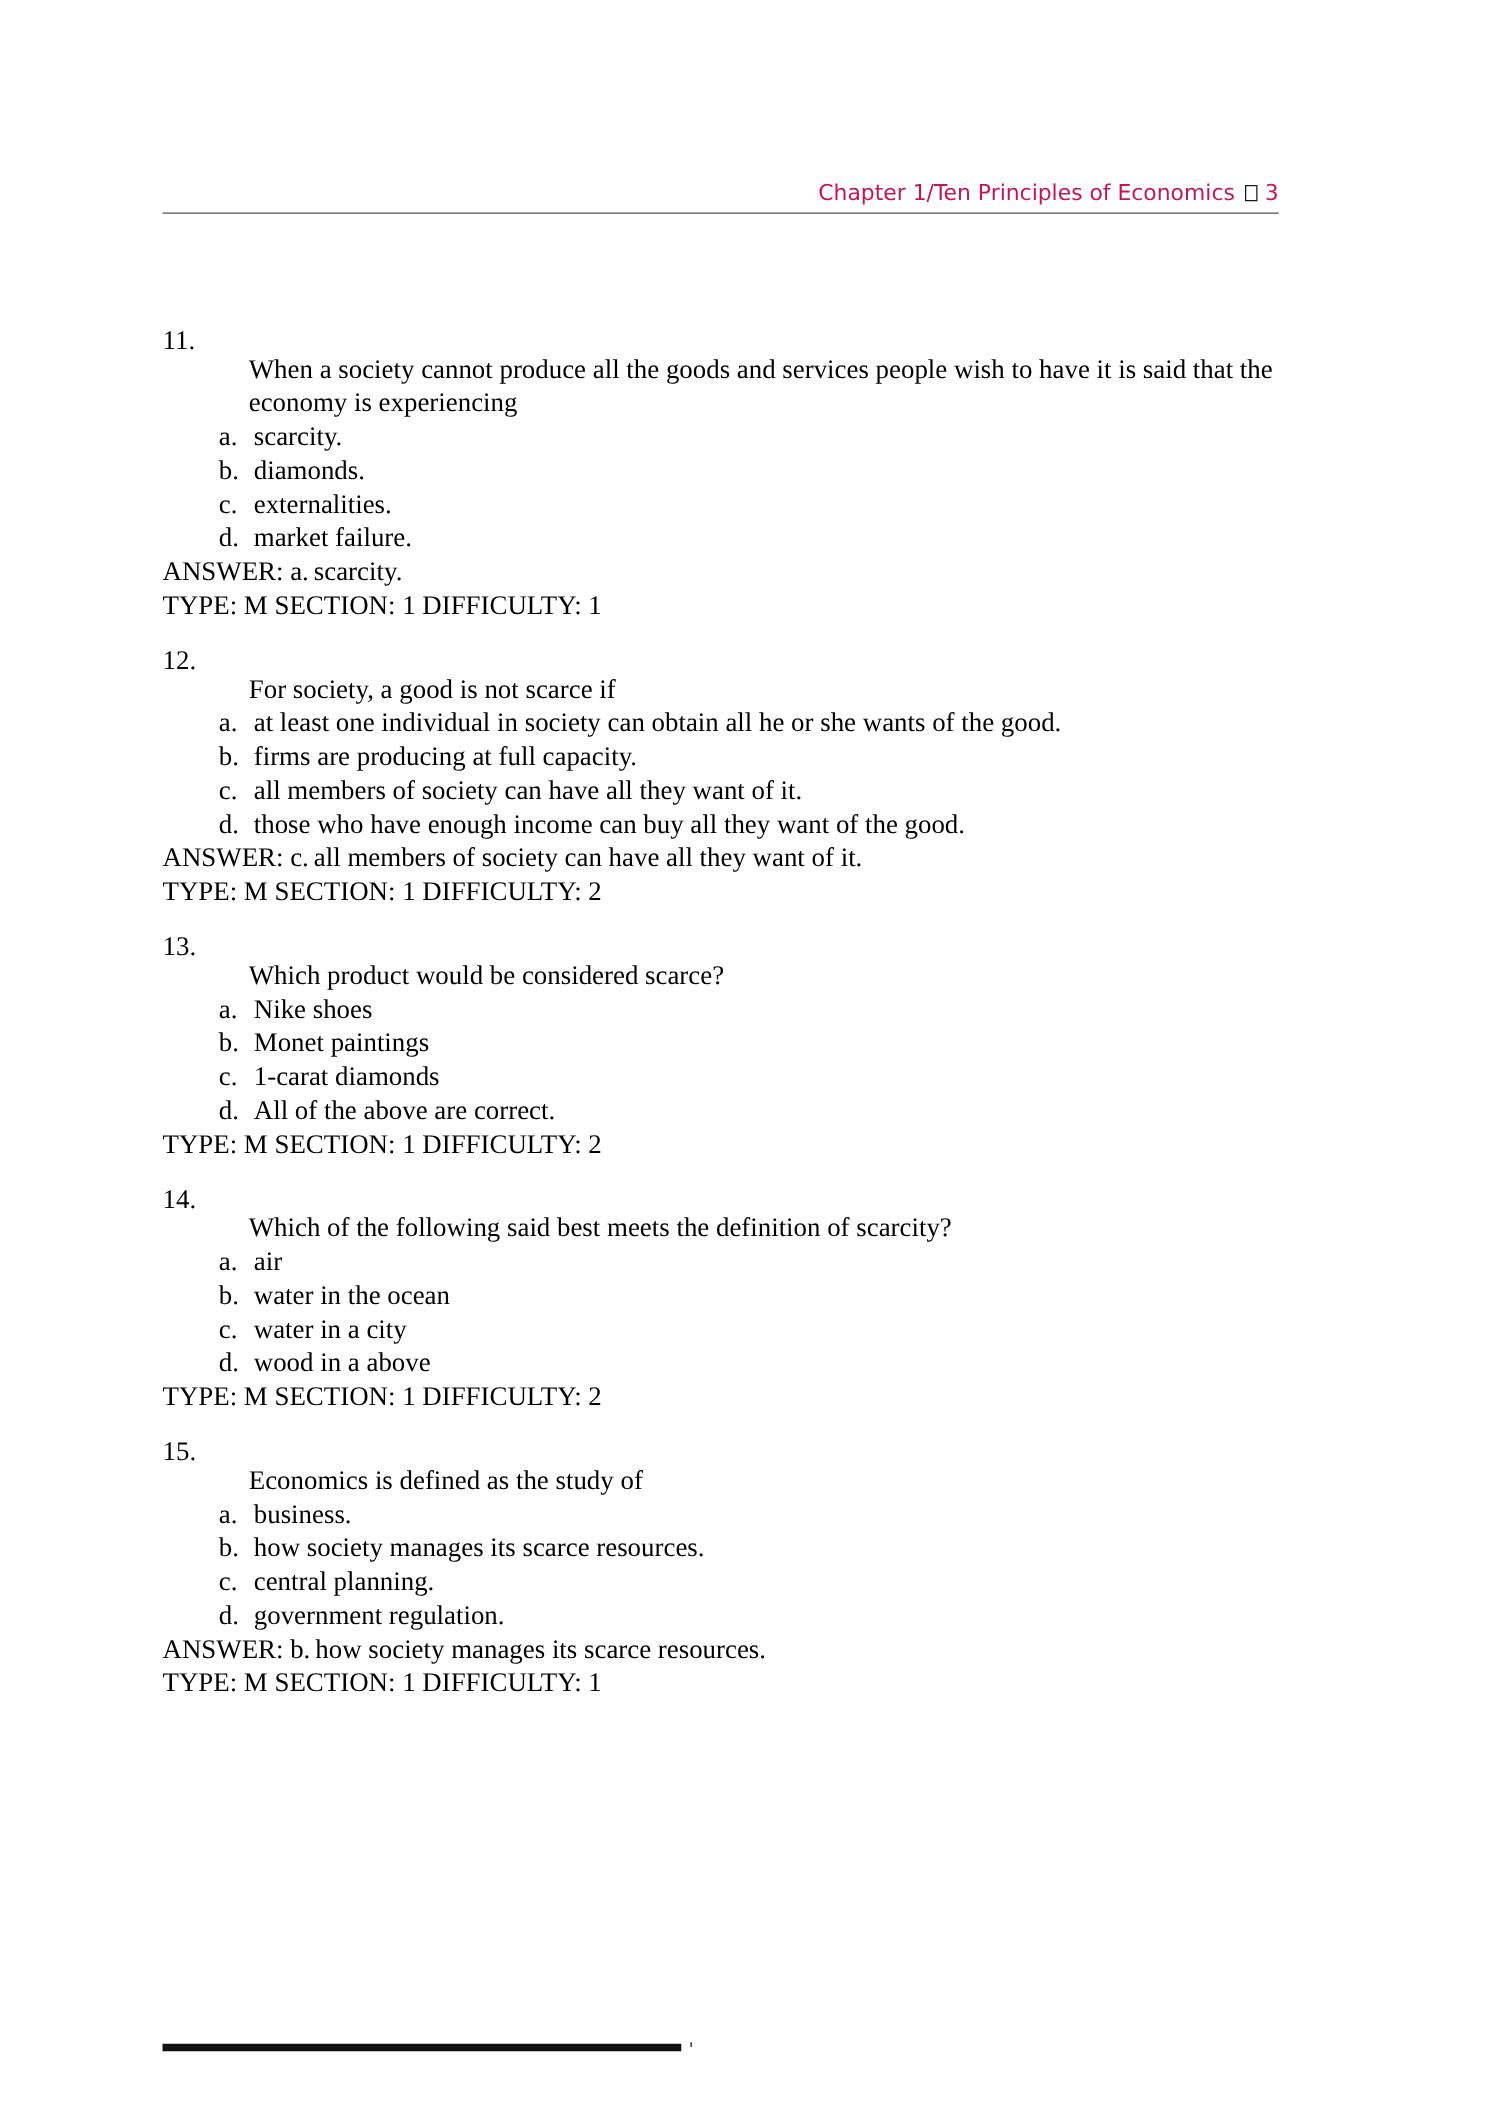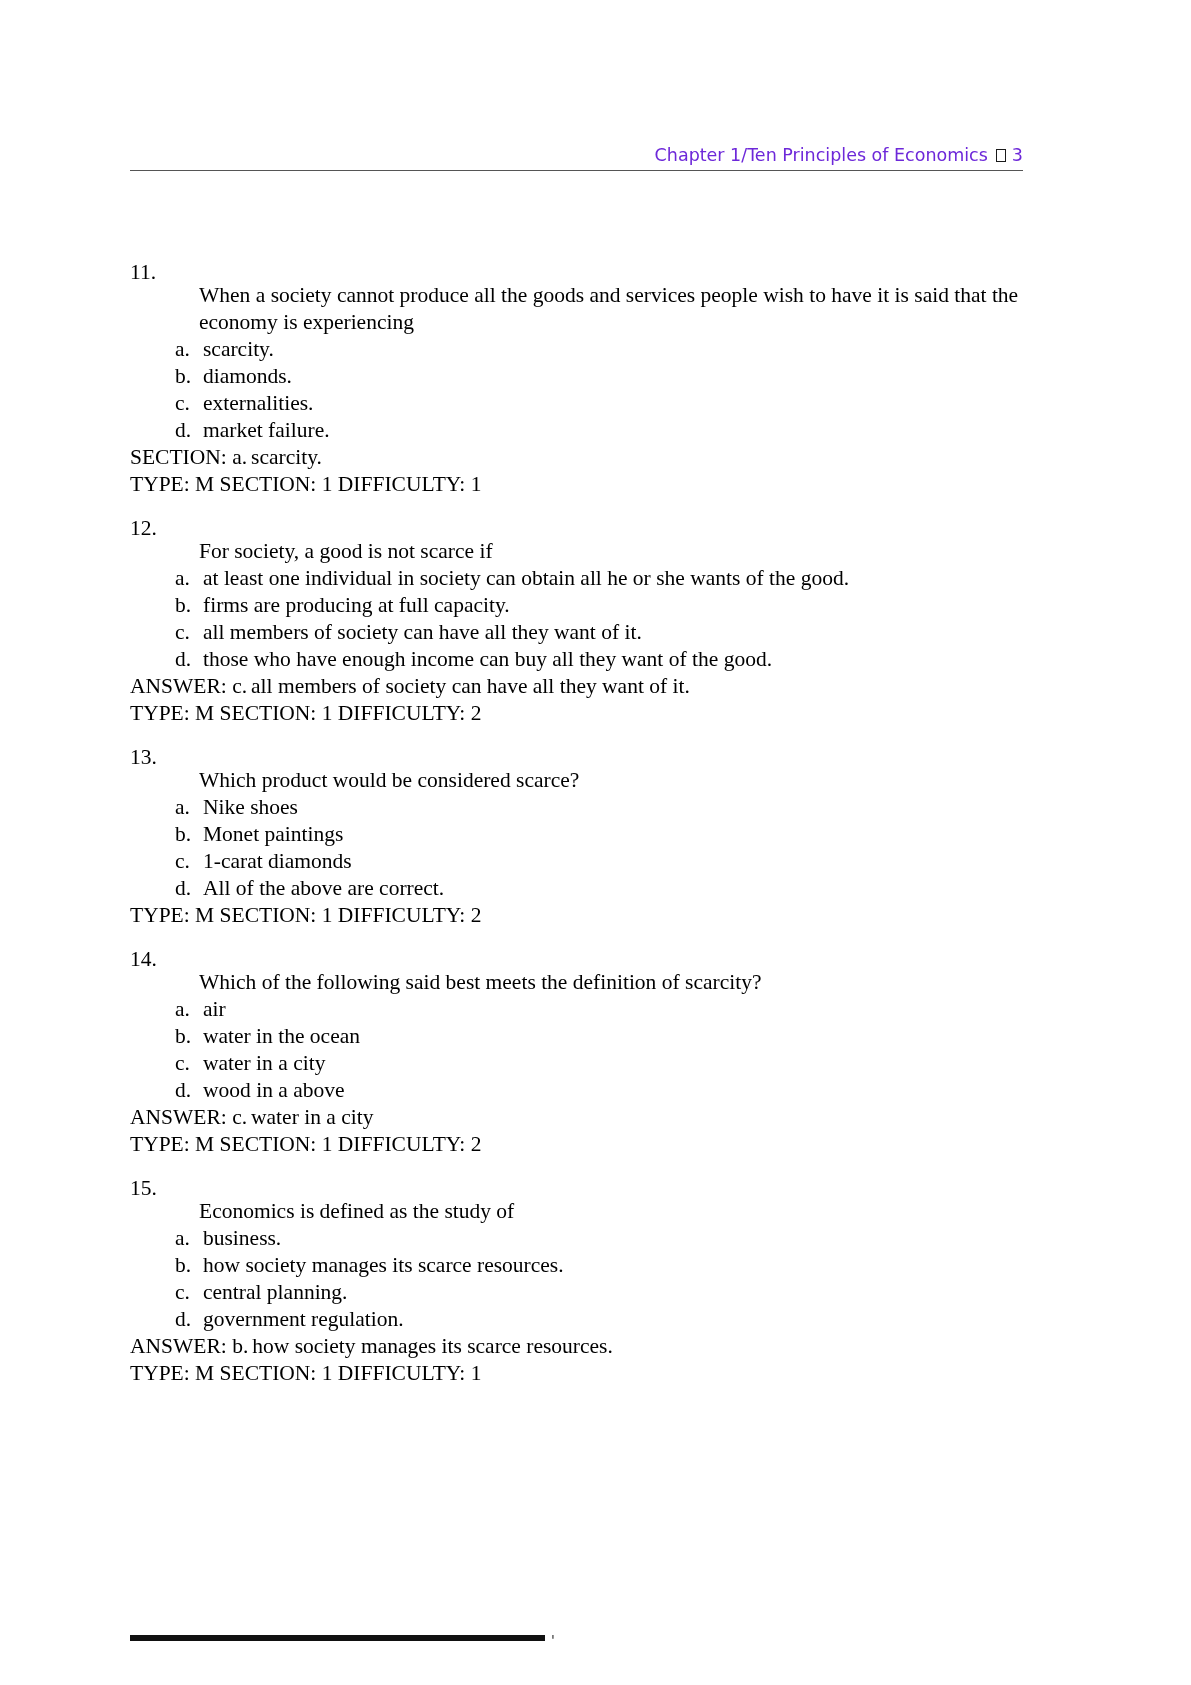--- a/index.html
+++ b/index.html
@@ -19,21 +19,21 @@
   }
 
   
   .page-header {
     margin: 145px 168px 0 130px;
   }
   .header-line {
     text-align: right;
     font-family: "DejaVu Sans", sans-serif;
     font-size: 17.5px;
-    color: #6d28d9;
+    color: #be185d;
     white-space: nowrap;
   }
   .box-glyph {
     display: inline-block;
     width: 10px;
     height: 13px;
     border: 1.2px solid #1a1a1a;
     margin: 0 6px 0 8px;
     vertical-align: -1px;
   }
@@ -145,21 +145,21 @@
       <span class="opt-letter">c.</span>
       <span class="opt-text">externalities.</span>
     </div>
 
     <div class="option-row">
       <span class="opt-letter">d.</span>
       <span class="opt-text">market failure.</span>
     </div>
   </div>
       <div class="answer-line">
-        <span>SECTION: a.</span><span class="answer-text">scarcity.</span>
+        <span>ANSWER: a.</span><span class="answer-text">scarcity.</span>
       </div>
       <div class="meta-line">TYPE: M SECTION: 1 DIFFICULTY: 1</div>
     </section>
 
     <section class="question">
       <div class="q-head">
         <span class="q-num">12.</span>
         <div class="q-text">For society, a good is not scarce if</div>
       </div>
       <div class="options">
@@ -237,23 +237,20 @@
     <div class="option-row">
       <span class="opt-letter">c.</span>
       <span class="opt-text">water in a city</span>
     </div>
 
     <div class="option-row">
       <span class="opt-letter">d.</span>
       <span class="opt-text">wood in a above</span>
     </div>
   </div>
-      <div class="answer-line">
-        <span>ANSWER: c.</span><span class="answer-text">water in a city</span>
-      </div>
       <div class="meta-line">TYPE: M SECTION: 1 DIFFICULTY: 2</div>
     </section>
 
     <section class="question">
       <div class="q-head">
         <span class="q-num">15.</span>
         <div class="q-text">Economics is defined as the study of</div>
       </div>
       <div class="options">
     <div class="option-row">

